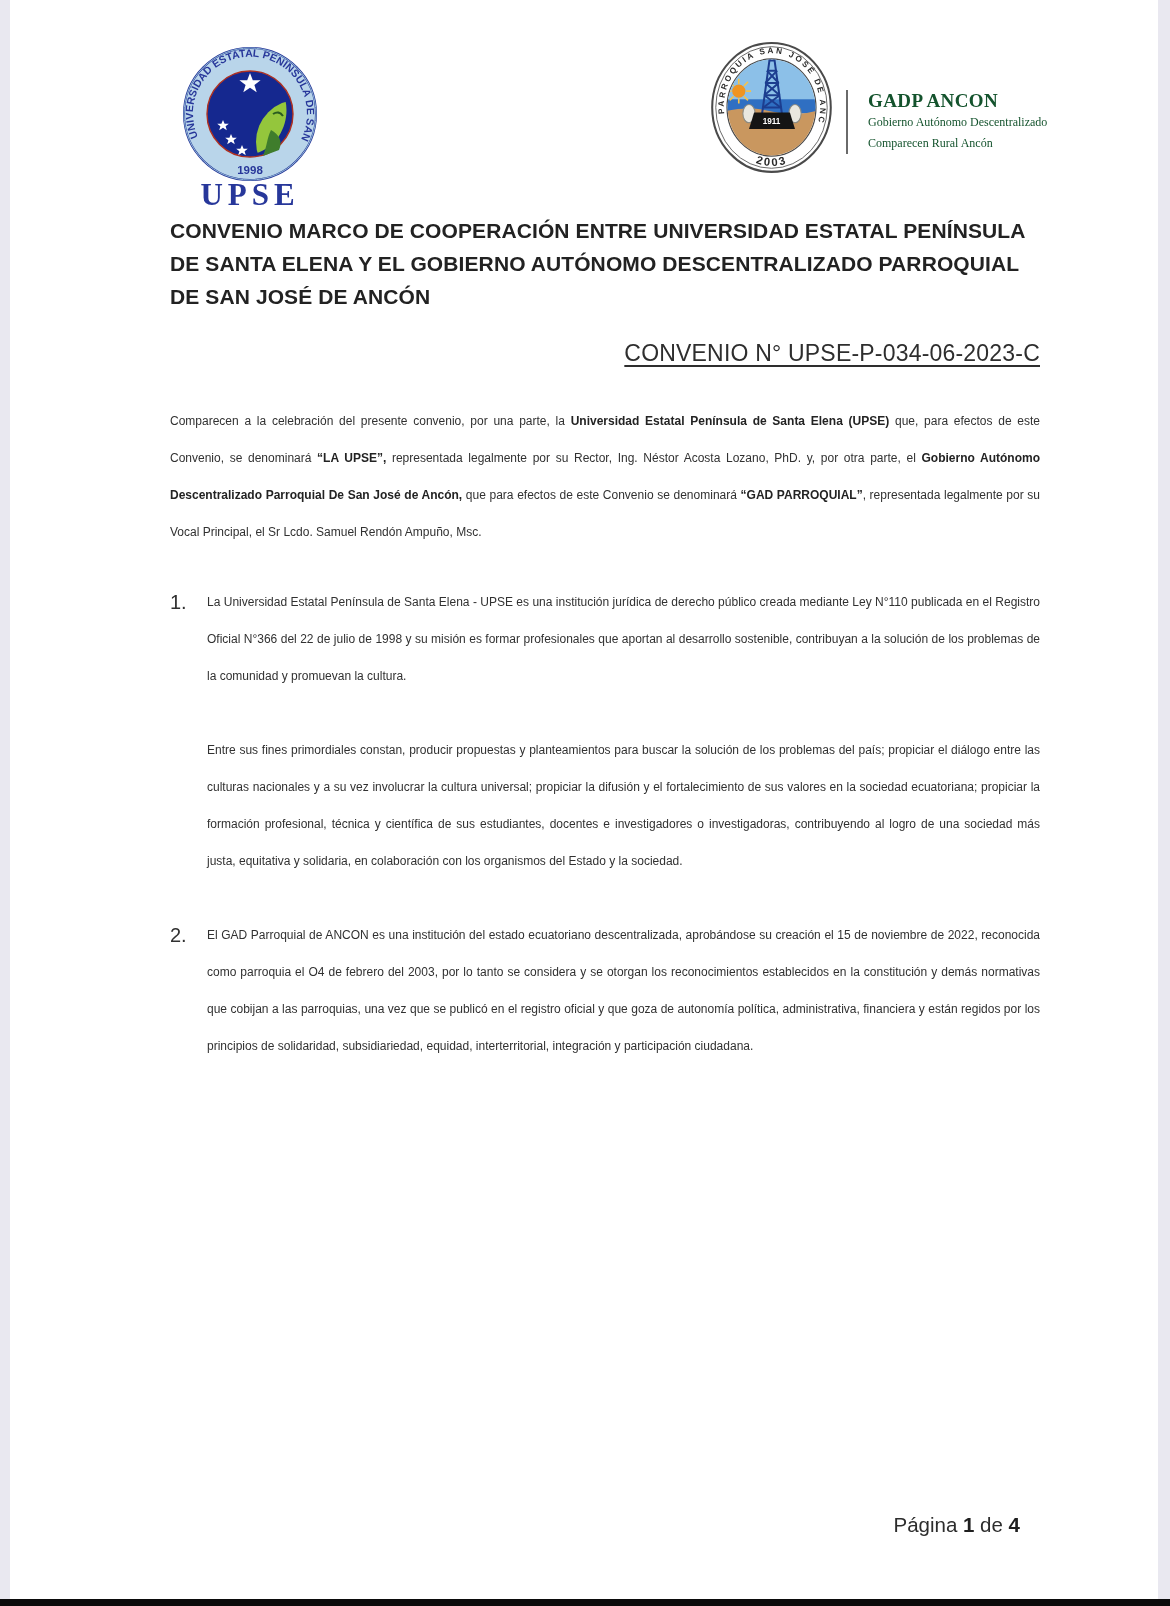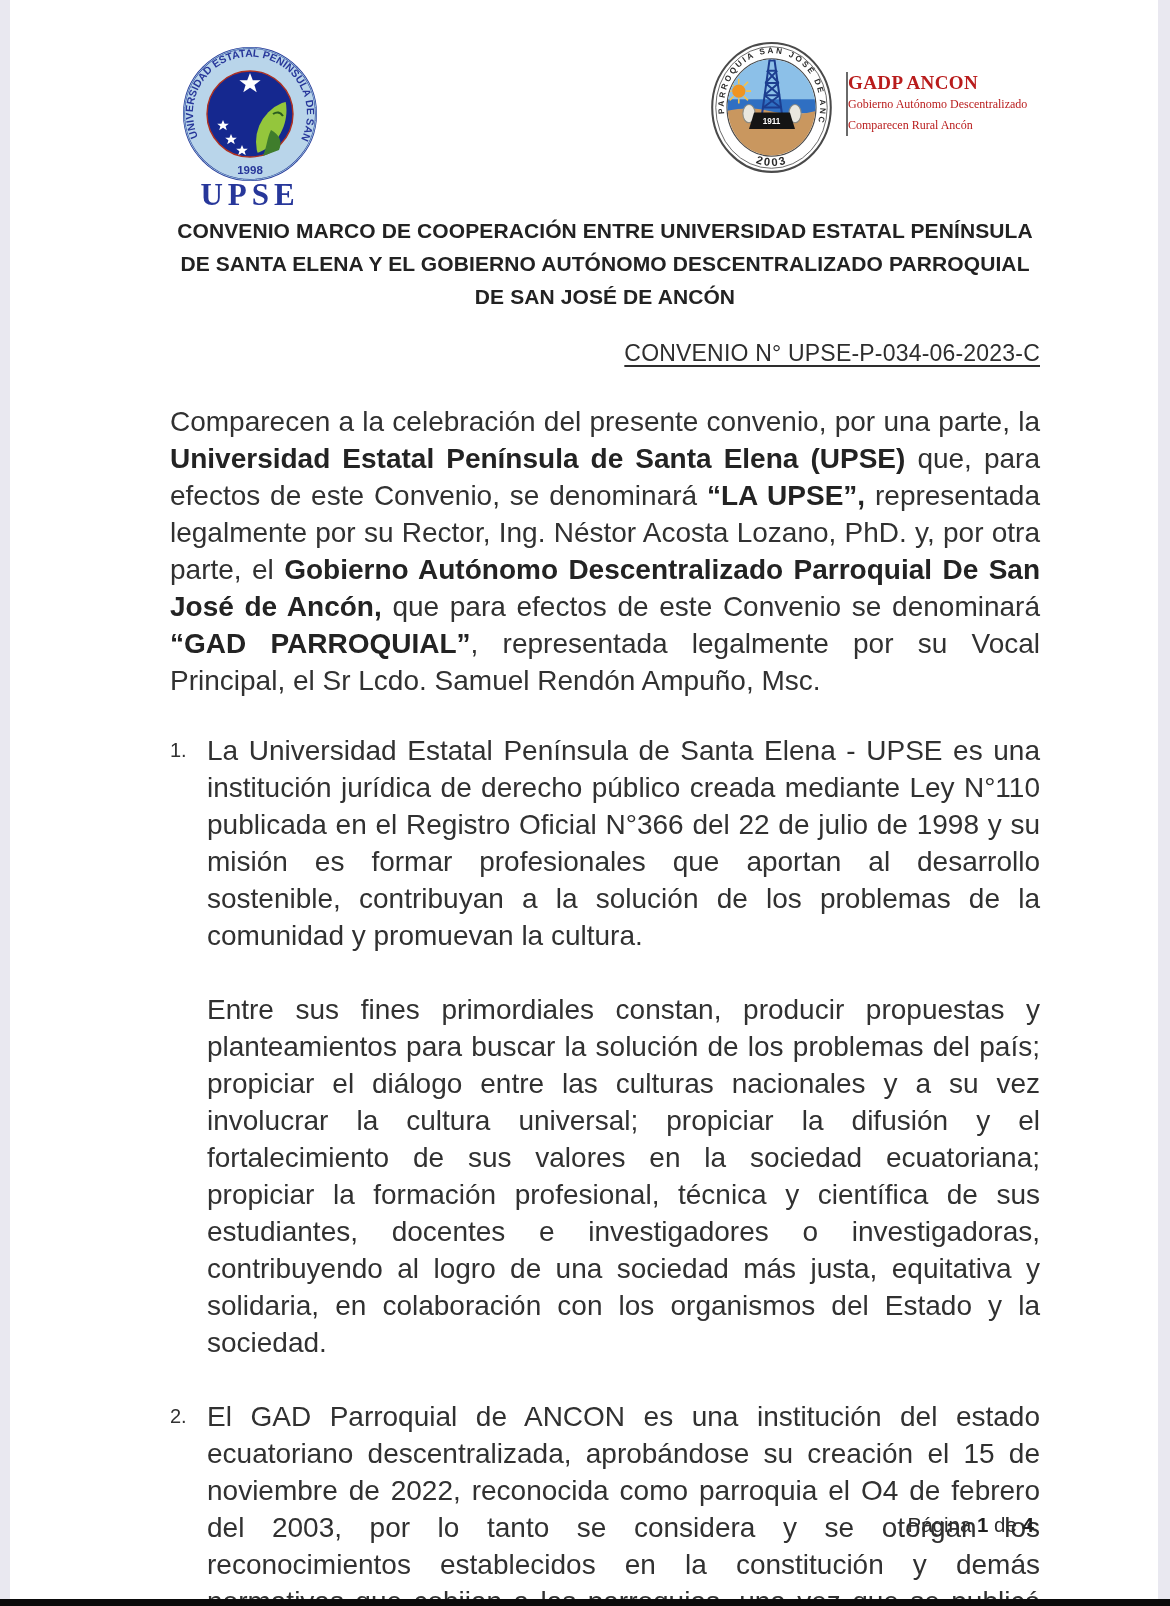--- a/index.html
+++ b/index.html
@@ -13,55 +13,55 @@
   .page{
     position:absolute;left:10px;top:0;width:1148px;height:1599px;
     background:#ffffff;color:#303030;
   }
 
   
   .upse-logo{position:absolute;left:165px;top:44px;width:150px;height:165px;}
   .ancon-block{position:absolute;left:698px;top:40px;display:flex;align-items:flex-start;}
   .ancon-seal{width:128px;height:138px;}
   .gadp{
-    margin-left:10px;margin-top:32px;
-    border-left:2px solid #6a6a6a;padding-left:0;
-    font-family:"Liberation Serif","DejaVu Serif",serif;color:#b91c1c;
+    margin-left:10px;margin-top:50px;
+    border-left:2px solid #6a6a6a;padding-left:20px;
+    font-family:"Liberation Serif","DejaVu Serif",serif;color:#14532d;
   }
   .gadp-title{font-weight:bold;font-size:19px;line-height:22px;letter-spacing:.4px;}
   .gadp-line{font-size:12px;line-height:21px;}
 
   
   .content{margin:214px 118px 0 160px;width:870px;}
   .doc-title{
     font-size:21px;font-weight:bold;color:#222;
-    text-align:center;line-height:33px;margin:17px 0 27px 0;letter-spacing:.1px;
+    line-height:33px;margin:17px 0 27px 0;letter-spacing:.1px;
   }
   .convenio-line{
     text-align:right;font-size:23px;color:#2e2e2e;
     text-decoration:underline;text-underline-offset:4px;
     margin:0 0 36px 0;letter-spacing:.2px;
   }
   .para{
-    font-size:28px;line-height:37px;text-align:justify;
+    font-size:12px;line-height:37px;text-align:justify;
     margin:0 0 33px 0;color:#313131;
   }
   .para b{color:#232323;}
   .clause-heading{
     font-size:20.5px;font-weight:bold;color:#242424;
     margin:38px 0 40px 0;
   }
   .item{display:flex;margin:0 0 37px 0;}
   .item .num{flex:0 0 37px;font-size:20px;line-height:37px;color:#313131;}
   .item-body{flex:1;}
   .item-body .para:last-child{margin-bottom:0;}
   .item-body .para + .para{margin-top:37px;}
 
   .footer{
-    position:absolute;right:124px;bottom:62px;
+    position:absolute;right:138px;bottom:62px;
     font-size:20.5px;color:#2d2d2d;
   }
   .footer b{color:#1f1f1f;}
 </style>
 </head>
 <body>
 
 <div class="screen">
   <div class="page">
 

